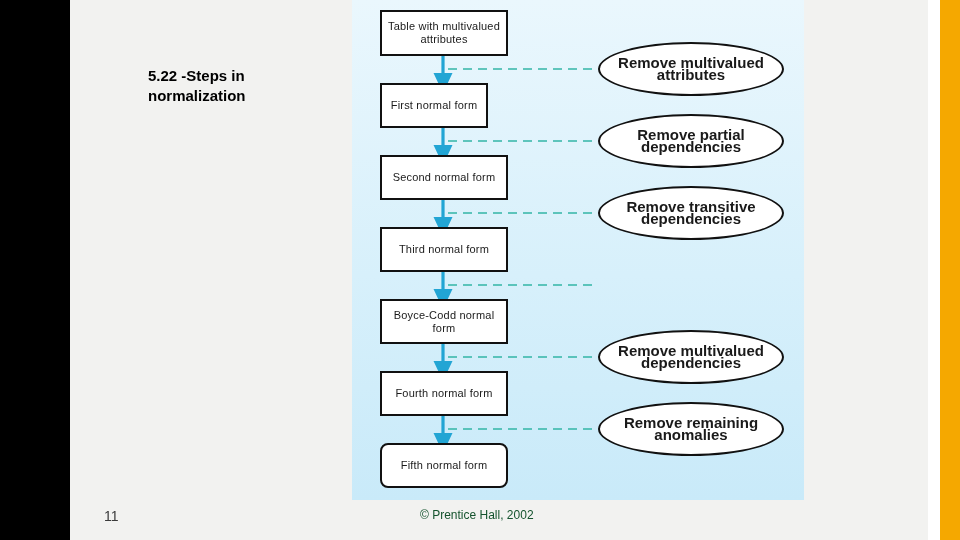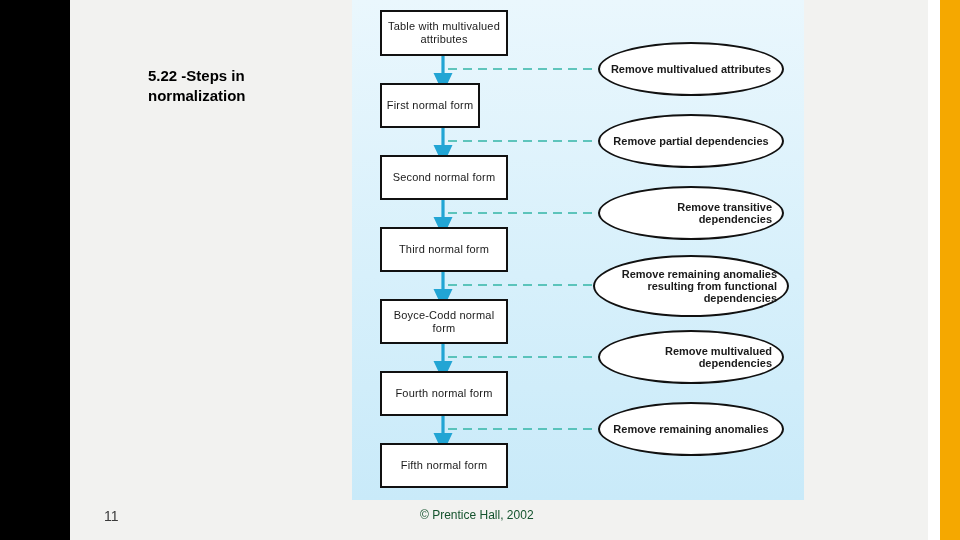--- a/index.html
+++ b/index.html
@@ -109,27 +109,27 @@
   }
 
   
   .nell {
     position: absolute;
     box-sizing: border-box;
     border: 2px solid #111111;
     background: #ffffff;
     border-radius: 50%;
     color: #1a1a1a;
-    font-size: 11px;
+    font-size: 15px;
     line-height: 12px;
     font-weight: bold;
     display: flex;
     align-items: center;
     justify-content: center;
-    text-align: right;
+    text-align: center;
     padding: 0 10px;
   }
 
   svg.overlay {
     position: absolute;
     left: 0; top: 0;
     width: 452px; height: 500px;
     pointer-events: none;
   }
 </style>
@@ -176,51 +176,48 @@
           <line x1="96" y1="213" x2="246" y2="213"></line>
           <line x1="96" y1="285" x2="246" y2="285"></line>
           <line x1="96" y1="357" x2="246" y2="357"></line>
           <line x1="96" y1="429" x2="246" y2="429"></line>
         </g>
       </svg>
 
       <div class="nbox" style="left:28px; top:10px; width:128px; height:46px;">
         <span>Table with multivalued attributes</span>
       </div>
-      <div class="nbox" style="left:28px; top:83px; width:100px; height:45px;">
+      <div class="nbox" style="left:28px; top:83px; width:108px; height:45px;">
         <span>First normal form</span>
       </div>
       <div class="nbox" style="left:28px; top:155px; width:128px; height:45px;">
         <span>Second normal form</span>
       </div>
       <div class="nbox" style="left:28px; top:227px; width:128px; height:45px;">
         <span>Third normal form</span>
       </div>
       <div class="nbox" style="left:28px; top:299px; width:128px; height:45px;">
         <span>Boyce-Codd normal form</span>
       </div>
       <div class="nbox" style="left:28px; top:371px; width:128px; height:45px;">
         <span>Fourth normal form</span>
       </div>
-      <div class="nbox" style="left:28px; top:443px; width:128px; height:45px;">
+      <div class="nbox" style="left:28px; top:443px; width:128px; height:45px;border-radius:8px;">
         <span>Fifth normal form</span>
       </div>
 
       <div class="nell" style="left:246px; top:42px; width:186px; height:54px;">
         <span>Remove multivalued attributes</span>
       </div>
       <div class="nell" style="left:246px; top:114px; width:186px; height:54px;">
         <span>Remove partial dependencies</span>
       </div>
       <div class="nell" style="left:246px; top:186px; width:186px; height:54px;">
         <span>Remove transitive dependencies</span>
       </div>
-      <div class="nell" style="left:241px; top:255px; width:196px; height:62px;">
-        <span>Remove remaining anomalies resulting from functional dependencies</span>
-      </div>
       <div class="nell" style="left:246px; top:330px; width:186px; height:54px;">
         <span>Remove multivalued dependencies</span>
       </div>
       <div class="nell" style="left:246px; top:402px; width:186px; height:54px;">
         <span>Remove remaining anomalies</span>
       </div>
 
     </div>
   </div>
 

